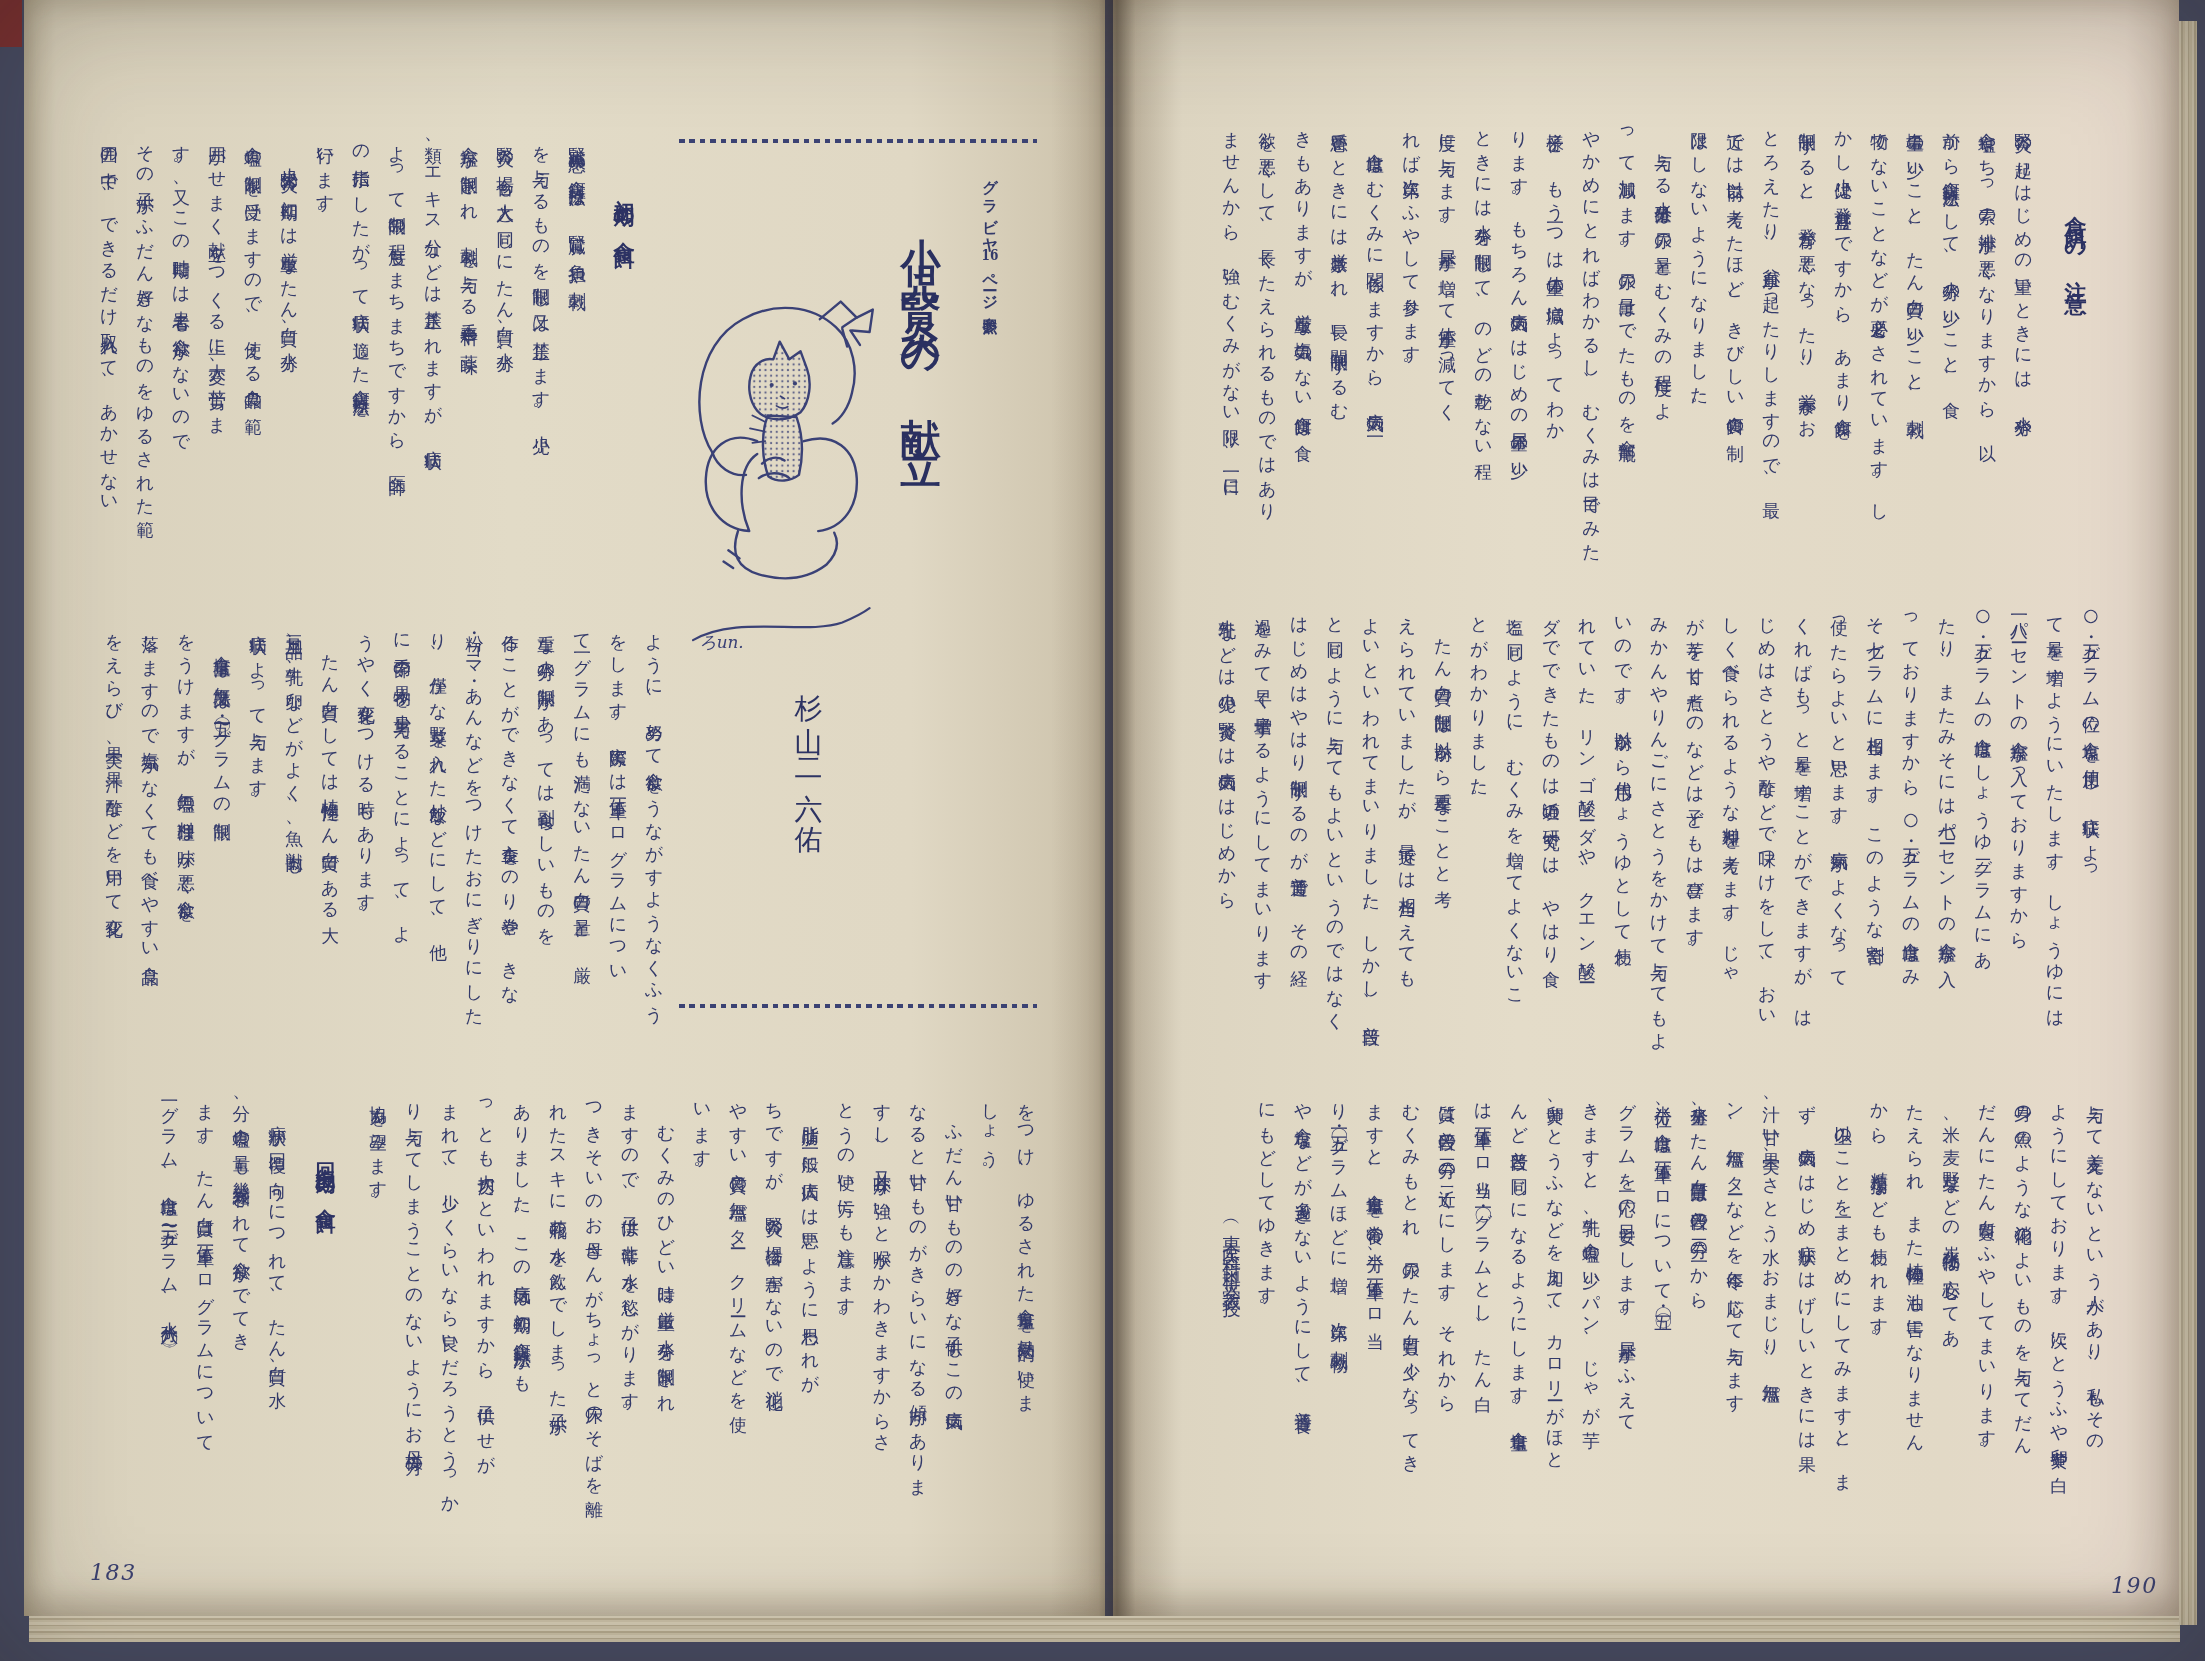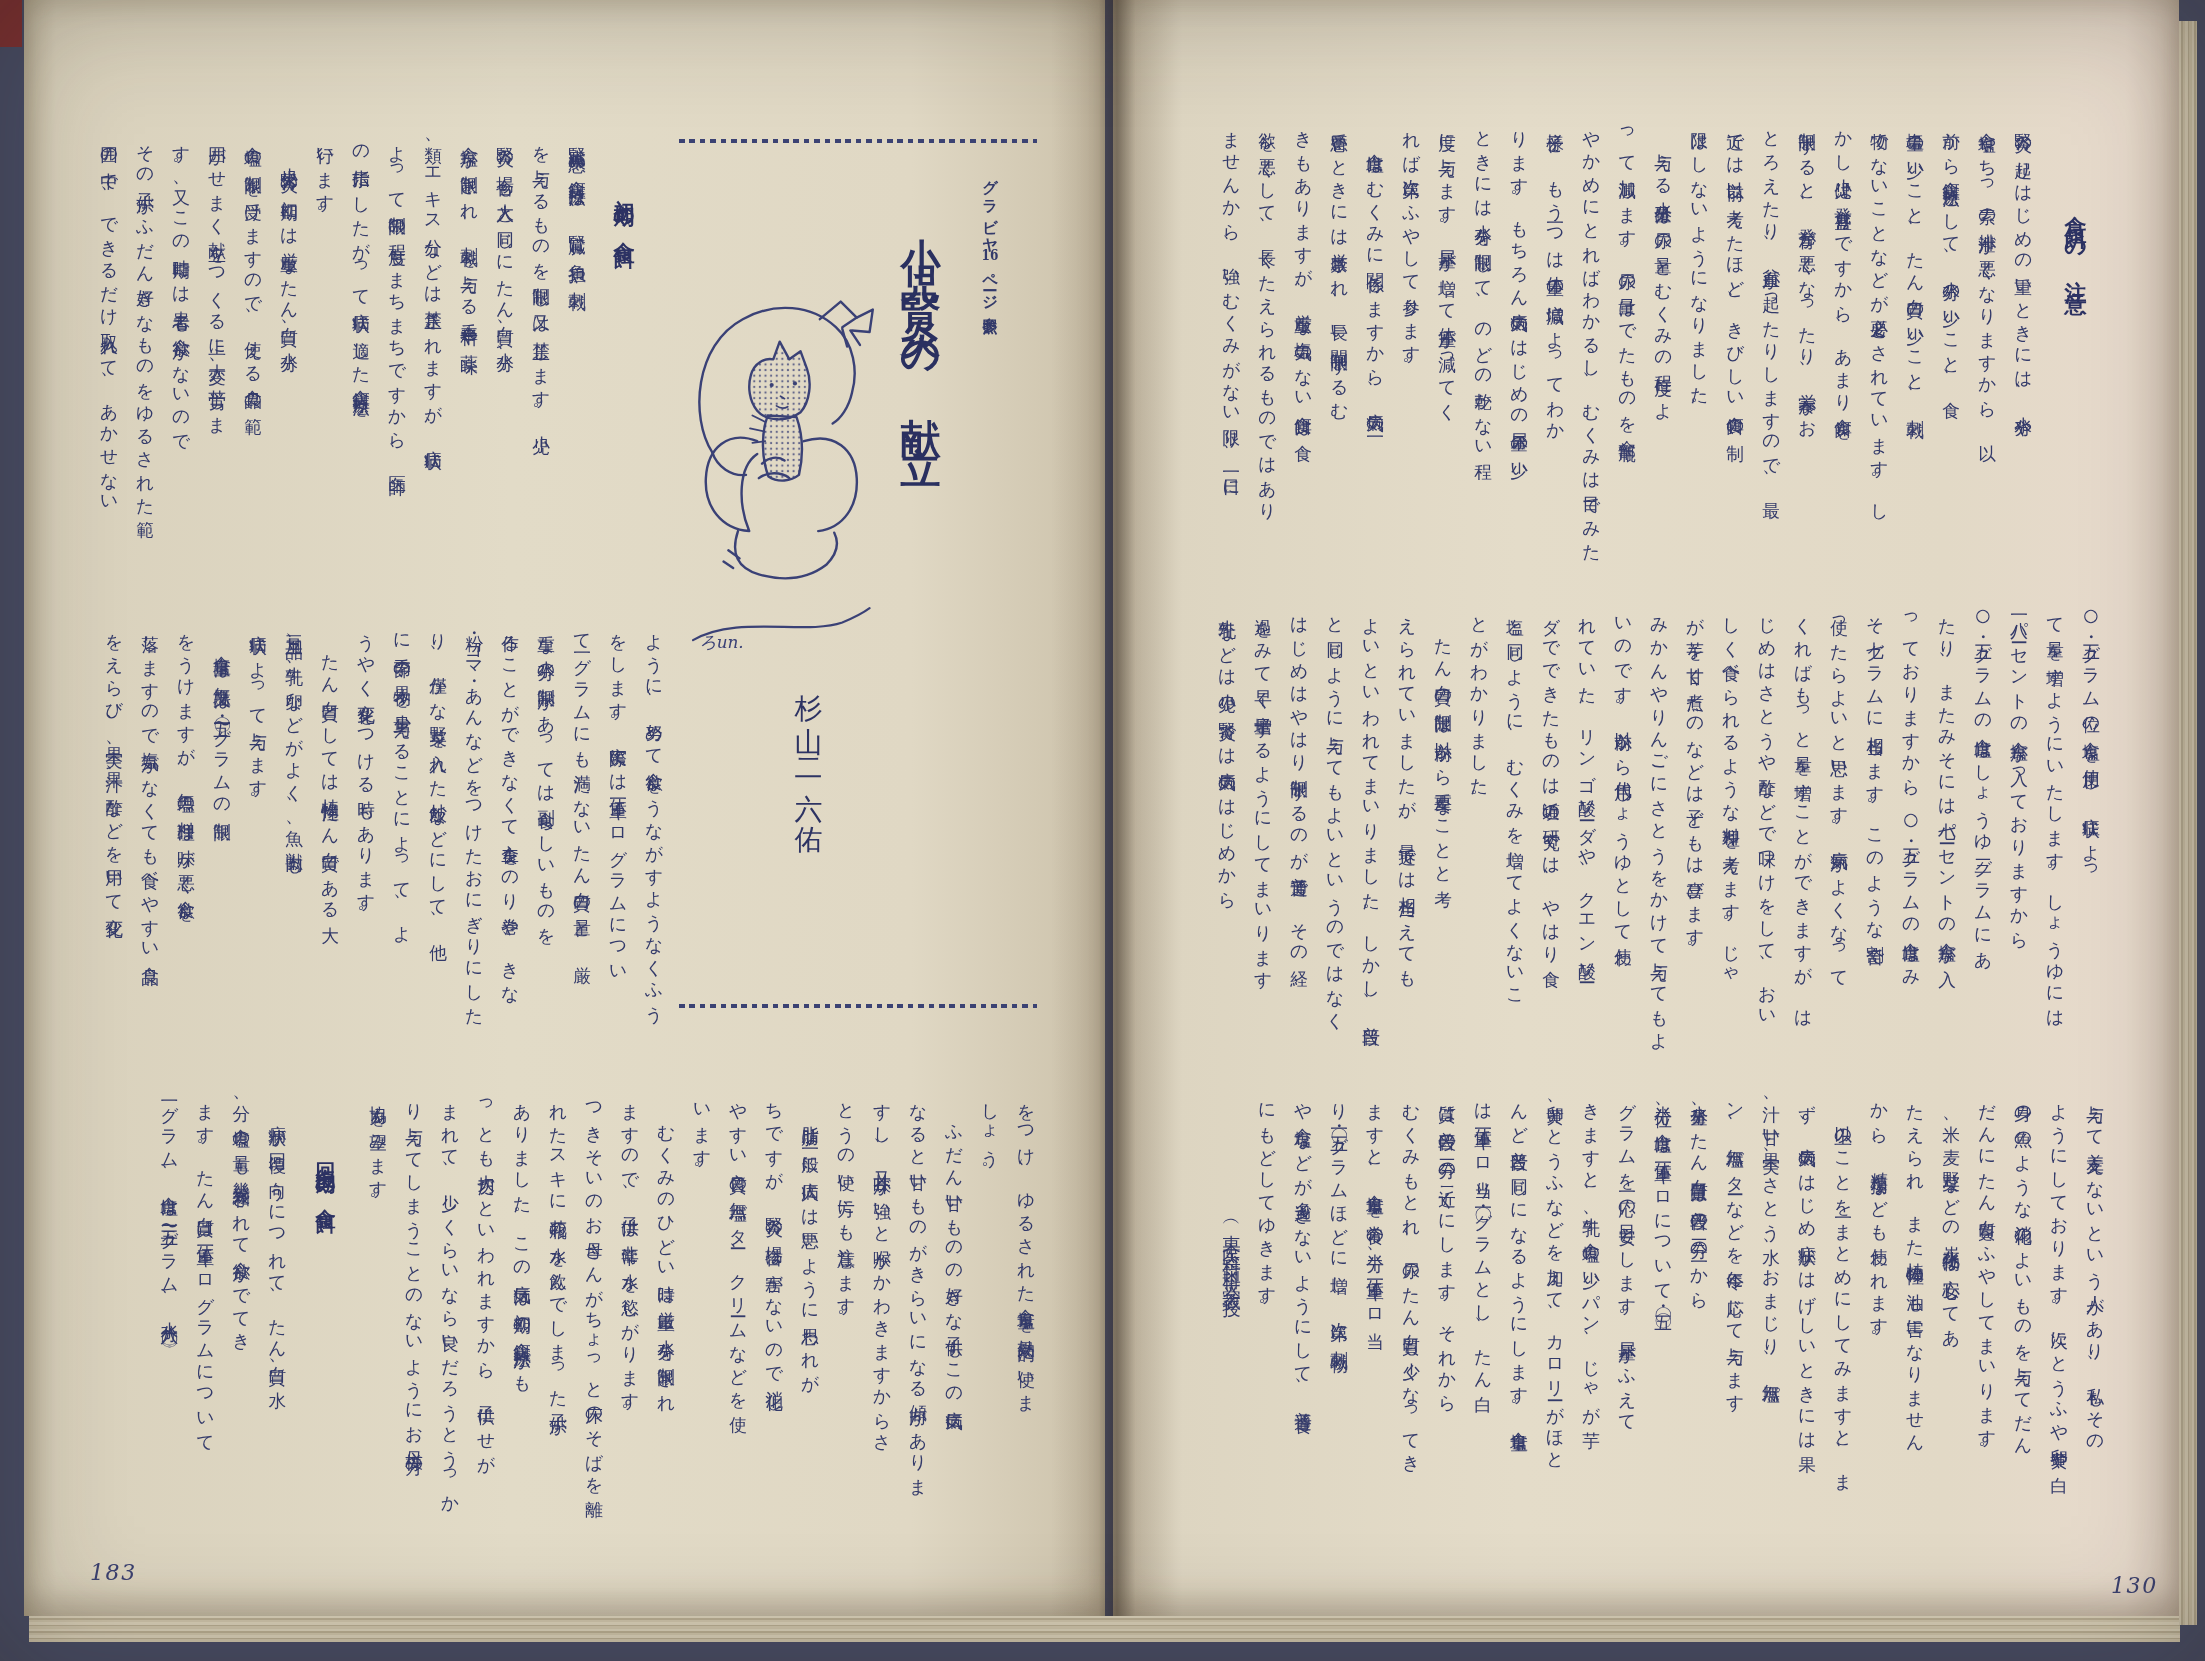--- a/index.html
+++ b/index.html
@@ -258,21 +258,21 @@
           <div class="tcol">質は普段の三分の二近くにします。それから</div>
           <div class="tcol">むくみもとれ、尿のたん白質も少くなってき</div>
           <div class="tcol">ますと、食塩量を常食の半分、体重一キロ当</div>
           <div class="tcol">り〇・一五グラムほどに増し、次第に刺戟物</div>
           <div class="tcol">や食塩などが多過ぎないようにして、普通食</div>
           <div class="tcol">にもどしてゆきます。</div>
         </div>
       <div class="credit-col">（東京医科歯科大学教授）</div>
     </div>
 
-    <div class="pagenum pagenum-right">130</div>
+    <div class="pagenum pagenum-right">190</div>
   </div>
 
   <div class="gutter"></div>
   <div class="edge-bottom"></div>
   <div class="edge-right"></div>
   <div class="corner-mark"></div>
   <div class="vignette"></div>
 </div>
 
 

